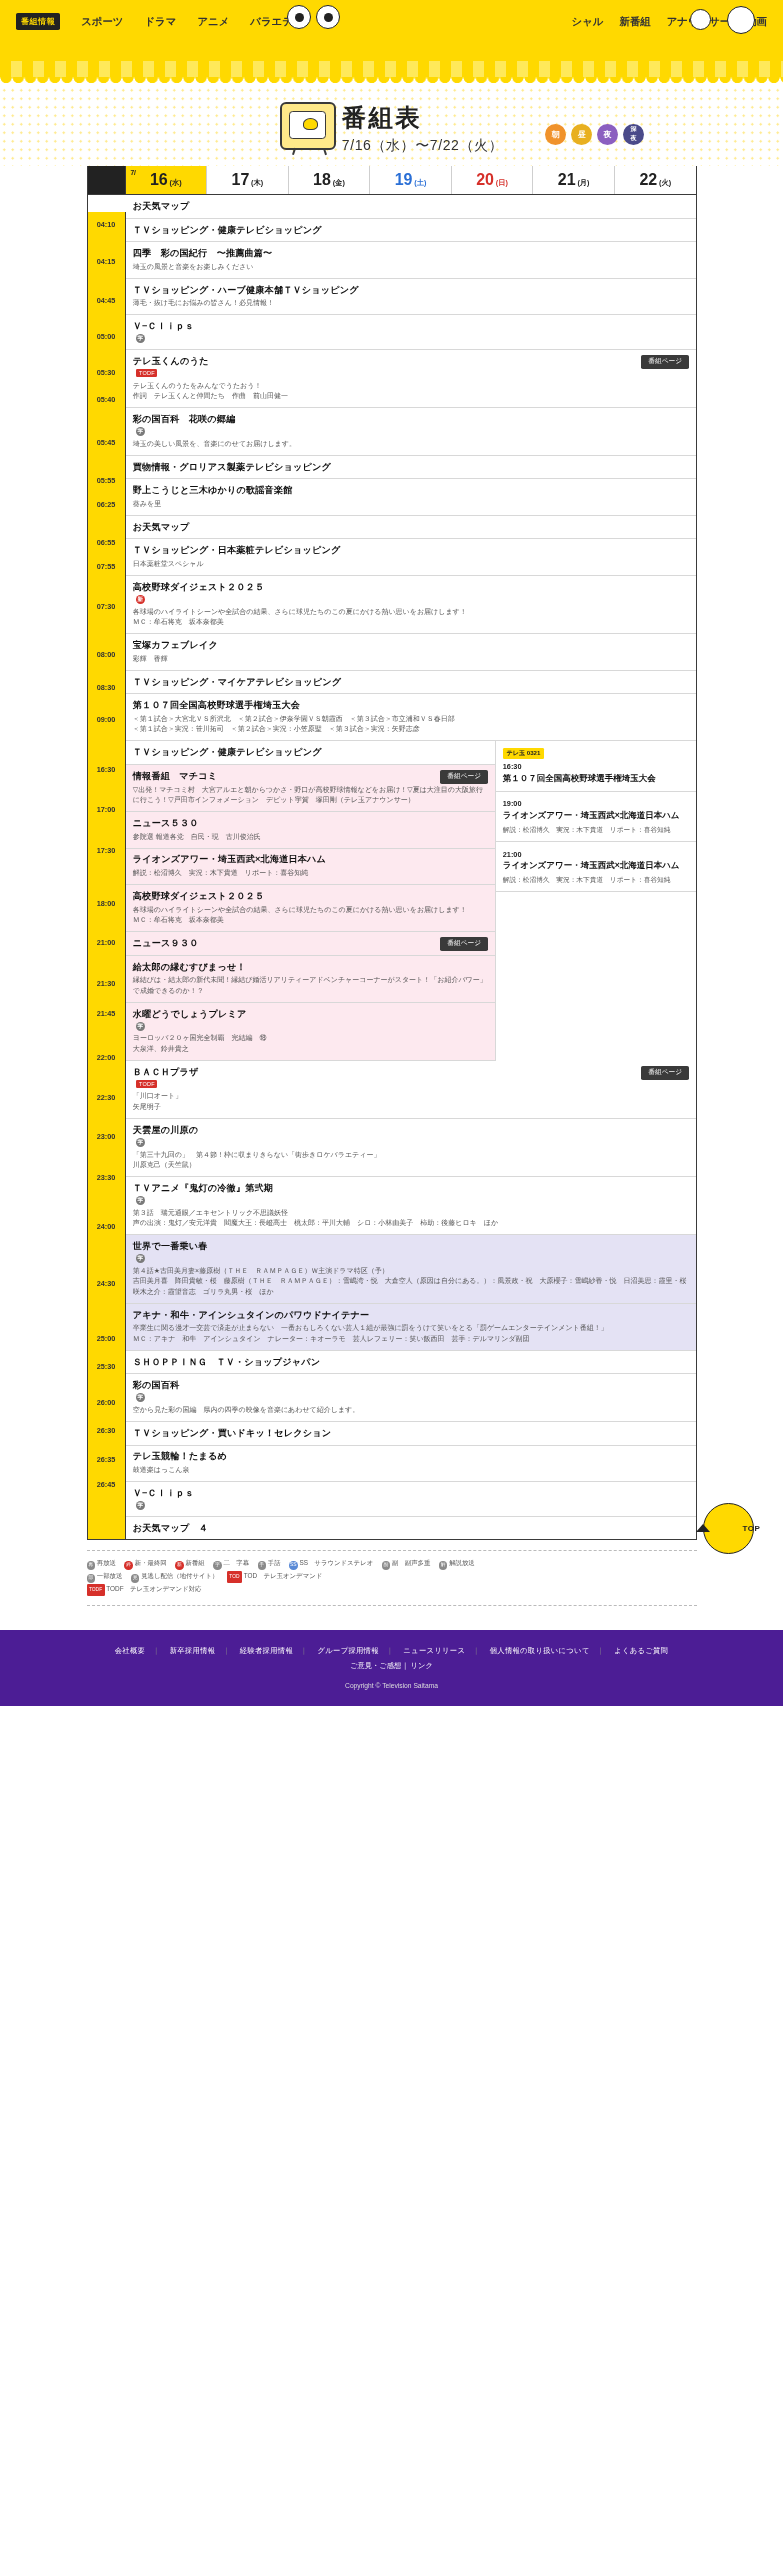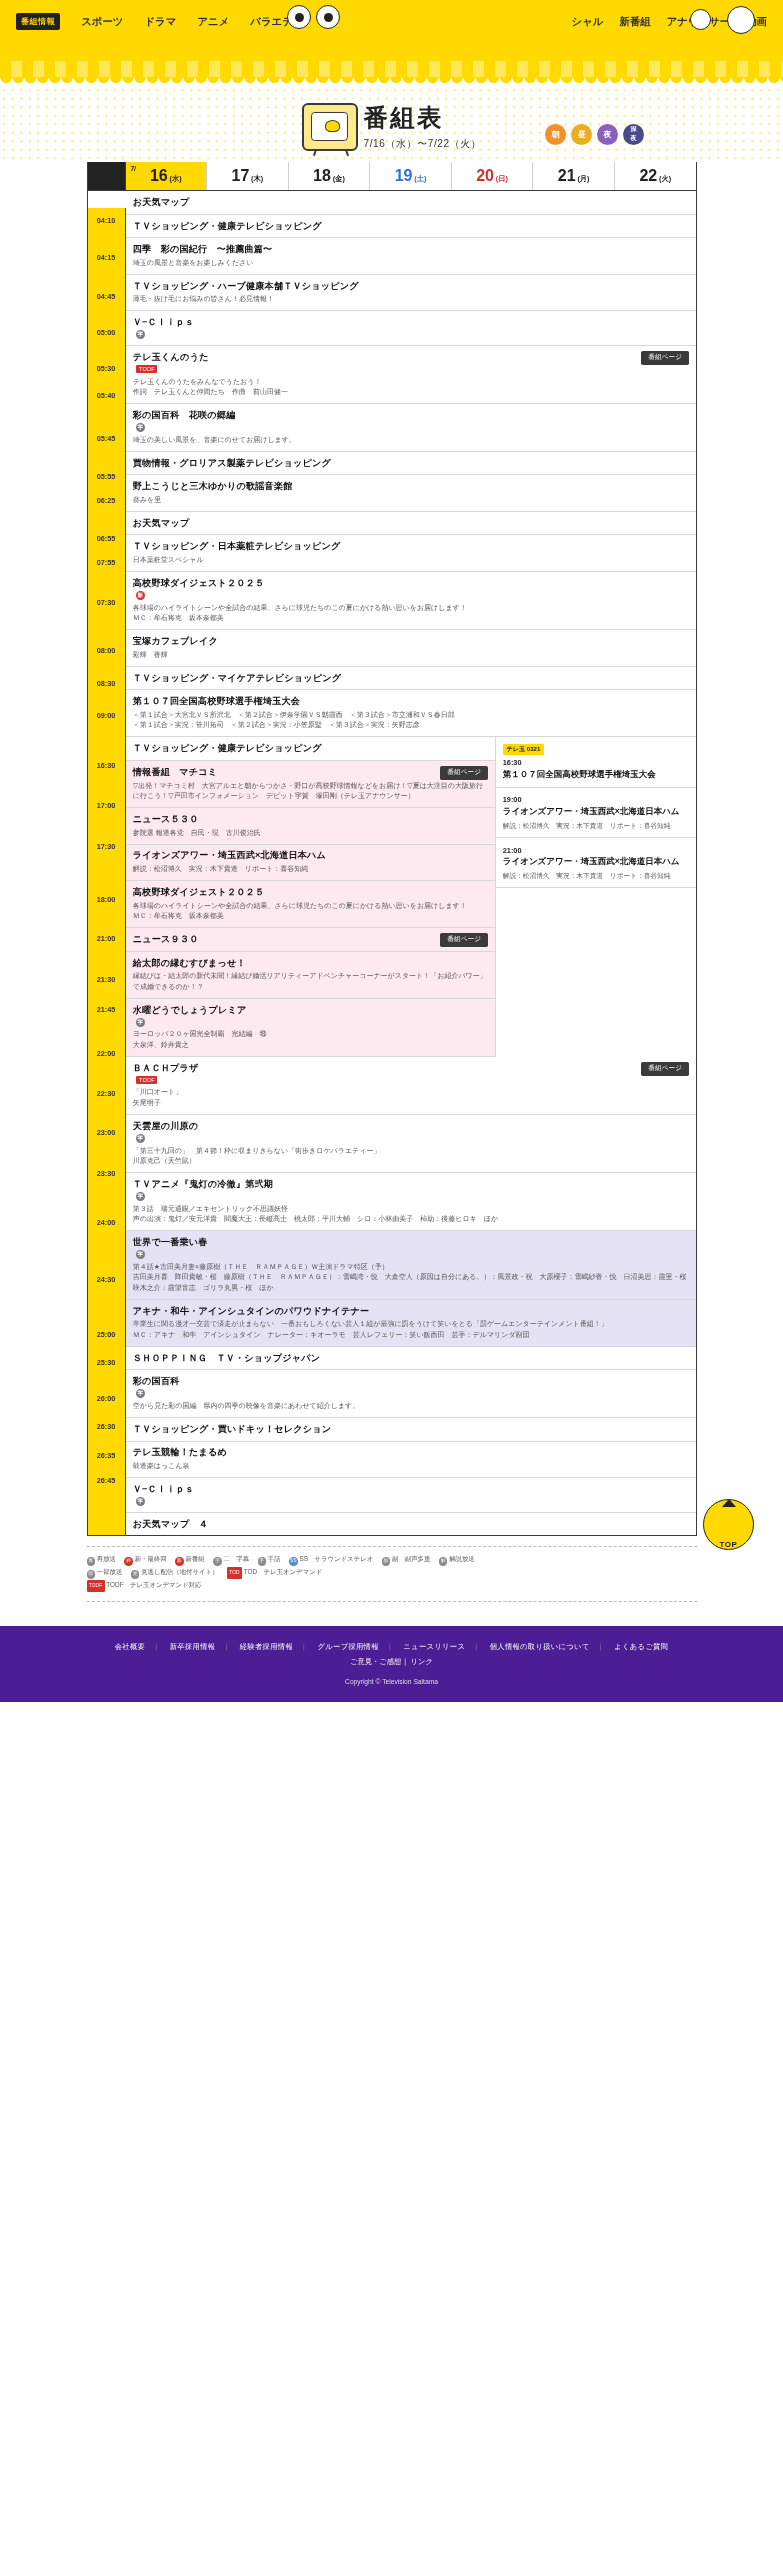--- a/index.html
+++ b/index.html
@@ -72,21 +72,21 @@
   .stripe {
     height: 16px;
     background: repeating-linear-gradient(90deg,#ffd900 0 11px,#ffe95a 11px 22px);
   }
 
   
   .title-wrap {
     background:#fff;
     padding: 16px 0 11px 0;
     display:flex;
-    align-items:flex-end;
+    align-items:flex-start;
     justify-content:center;
     gap: 6px;
     position:relative;
   }
   .tv-illust {
     width:56px; height:48px;
     border:2.4px solid #3a3a3a;
     border-radius:6.1px;
     background:#ffe98a;
     position:relative;
@@ -103,21 +103,21 @@
     border:1.2px solid #3a3a3a;
   }
   .tv-legs { position:absolute; bottom:-7.3px; left:8.5px; width:39px; height:7.3px; }
   .tv-legs span { position:absolute; width:2.4px; height:7.3px; background:#3a3a3a; }
   .tv-legs span:nth-child(1){ left:2.4px; transform:rotate(18deg); }
   .tv-legs span:nth-child(2){ right:2.4px; transform:rotate(-18deg); }
   .title-texts { text-align:left; }
   .page-title {
     font-size: 24.4px; font-weight: bold; letter-spacing: 2.4px; color:#222; margin:0;
   }
-  .date-range { font-size: 10px; color:#333; margin-top: 3.7px; letter-spacing:0.6px; }
+  .date-range { font-size: 14px; color:#333; margin-top: 3.7px; letter-spacing:0.6px; }
   .daypart-btns {
     position:absolute; right: 139px; top: 38px;
     display:flex; gap:4.9px;
   }
   .daypart {
     width: 21px; height:21px; border-radius:50%;
     display:flex; align-items:center; justify-content:center;
     font-size: 8px; color:#fff; font-weight:bold;
     border:none; cursor:pointer;
   }
@@ -237,21 +237,21 @@
   .lgbadge{
     display:inline-block;background:#d6302a;color:#fff;font-size:4.9px;padding:1.2px 2.4px;border-radius:1.2px;margin-right:1.8px;
   }
   .dashed-sep { width:610px;margin: 8.5px auto 0 auto; border-top:0.6px dashed #bbb; }
 
   
   .totop {
     position:absolute; right: 29px; bottom: 152px;
     width: 51px; height: 51px; border-radius:50%;
     background:#ffd900; border:1.8px solid #222;
-    display:flex; flex-direction:column; align-items:center; justify-content:center;
+    display:flex; flex-direction:row; align-items:center; justify-content:center;
     cursor:pointer;
     gap:32px;
   }
   .totop .arrow {
     width:0;height:0;border-left:7.3px solid transparent;border-right:7.3px solid transparent;
     border-bottom:8.5px solid #222; margin-bottom:1.2px;
   }
   .totop .lbl { font-size:8px; font-weight:bold; color:#222; letter-spacing:0.6px; }
 
   

